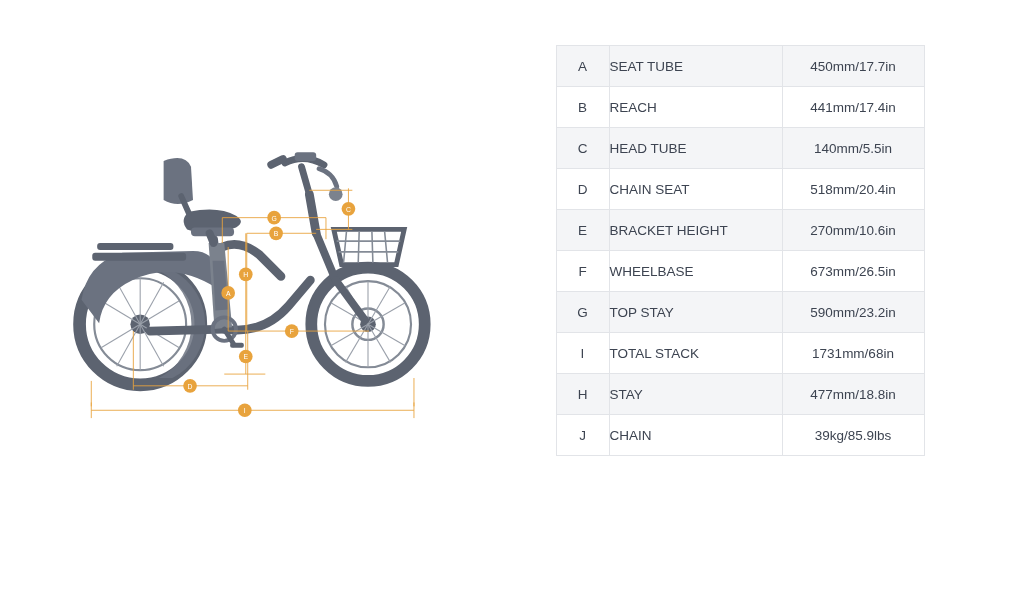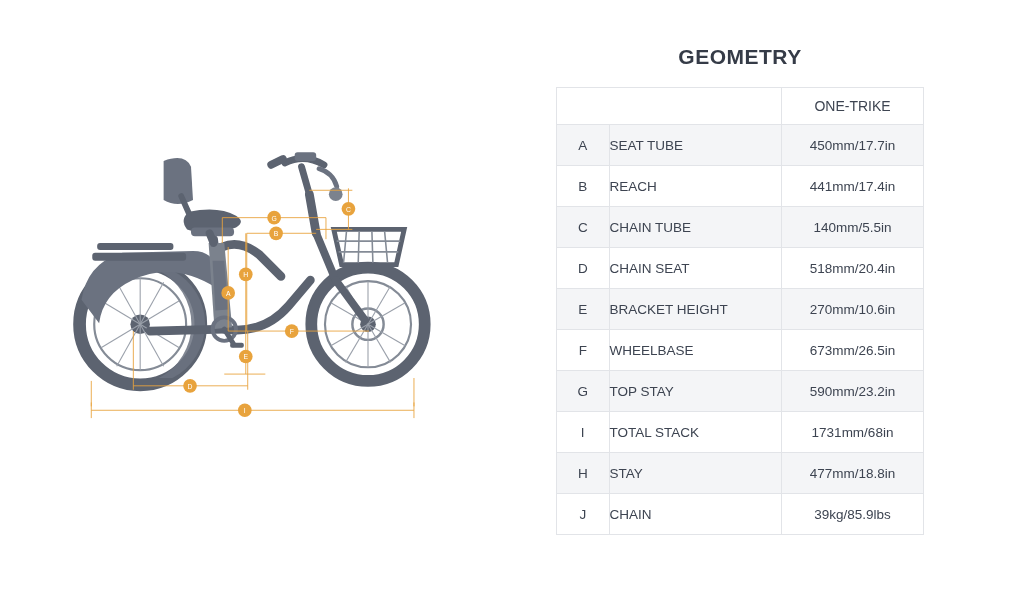--- a/index.html
+++ b/index.html
@@ -285,43 +285,37 @@
           </g>
         <g>
             <circle cx="279" cy="433" r="7" fill="#e8a33d"></circle>
             <text class="dim-label" x="279" y="436" text-anchor="middle">I</text>
           </g>
       </g>
     </svg>
   </div>
 
   <div class="geometry-panel">
-    <h1 class="geometry-title">GEOMETRY</h1>
 
     <table class="geometry">
       <tbody>
-        <tr class="head">
-          <td class="col-letter blank-a"></td>
-          <td class="col-name blank-b"></td>
-          <td class="col-value">ONE-TRIKE</td>
-        </tr>
 
         <tr class="shaded">
           <td class="col-letter">A</td>
           <td class="col-name">SEAT TUBE</td>
           <td class="col-value">450mm/17.7in</td>
         </tr>
         <tr>
           <td class="col-letter">B</td>
           <td class="col-name">REACH</td>
           <td class="col-value">441mm/17.4in</td>
         </tr>
         <tr class="shaded">
           <td class="col-letter">C</td>
-          <td class="col-name">CHAIN TUBE</td>
+          <td class="col-name">HEAD TUBE</td>
           <td class="col-value">140mm/5.5in</td>
         </tr>
         <tr>
           <td class="col-letter">D</td>
           <td class="col-name">CHAIN SEAT</td>
           <td class="col-value">518mm/20.4in</td>
         </tr>
         <tr class="shaded">
           <td class="col-letter">E</td>
           <td class="col-name">BRACKET HEIGHT</td>

